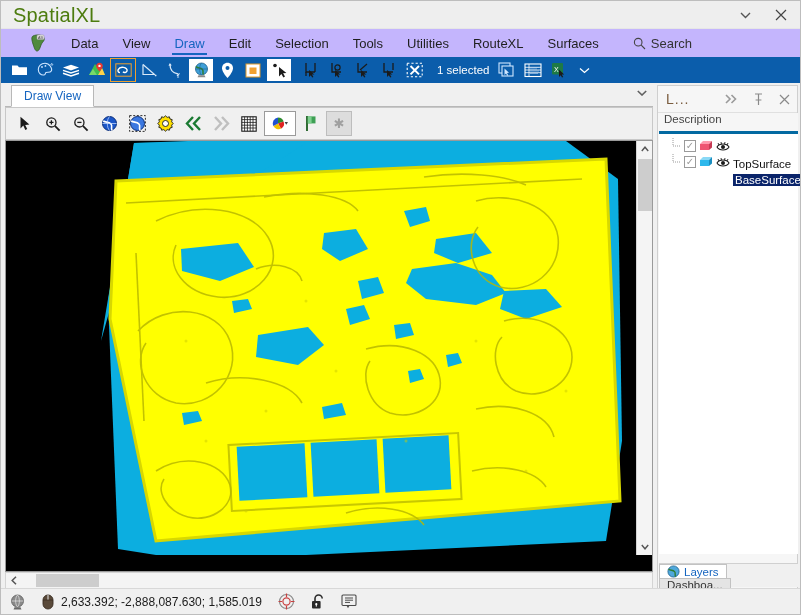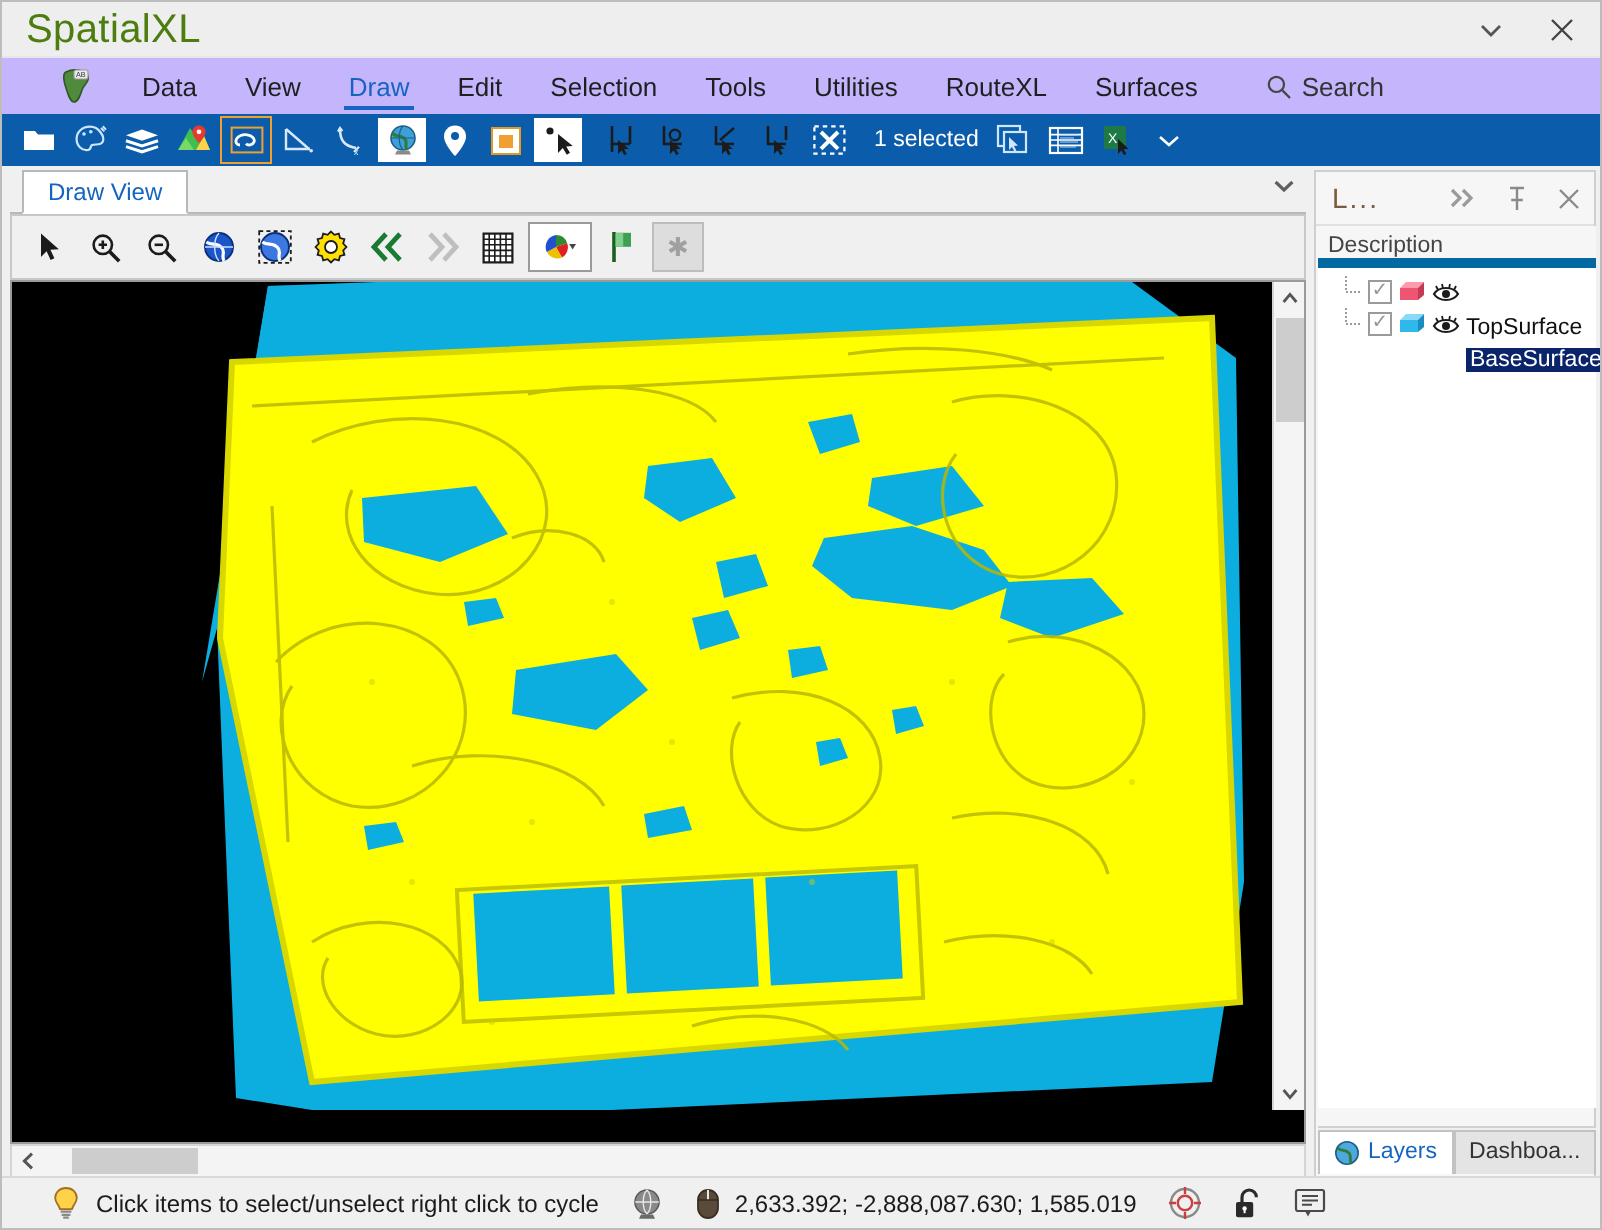--- a/index.html
+++ b/index.html
@@ -161,22 +161,22 @@
   #dock-title {
     font-size: 14px; color:#7a5c3e; margin-left: 8px; flex: 1;
     letter-spacing: 1px;
   }
   .dock-btn {
     width: 26px; height: 24px; display:flex; align-items:center; justify-content:center;
     color:#8a8a8a; font-size: 12px;
   }
   #dock-colhead {
     position:absolute; left:1px; top:27px; width: 139px; height: 21px;
-    background:#f6f6f6; border-bottom:5px solid #0369a1;
-    display:flex; align-items:flex-end;
+    background:#f6f6f6; border-bottom:3px solid #0369a1;
+    display:flex; align-items:flex-start;
     font-size: 11.5px; color:#444; padding-left: 5px;
   }
   #layer-list {
     position:absolute; left:1px; top:48px; width:139px; bottom: 34px;
     background:#ffffff;
   }
   .layer-row {
     height: 16px; display:flex; align-items:center; gap:3px;
     padding-left: 12px; font-size: 11.5px; color:#111;
   }
@@ -186,22 +186,23 @@
     width: 12px; height: 12px; border: 1px solid #9a9a9a; background:#fff;
     display:flex; align-items:center; justify-content:center; flex:none;
     color:#9a9a9a; font-size: 10px; line-height:1;
   }
   .lr-swatch { width: 14px; height: 12px; flex:none; }
   .lr-eye { width: 14px; height: 13px; flex:none; }
   .layer-name { white-space: nowrap; margin-top: 36px; }
 
   #dock-tabs {
     position:absolute; left:1px; bottom:1px; width:139px; height: 24px;
-    display:flex; align-items:center; background:#f0f0f0;
+    display:flex; align-items:flex-start; background:#f0f0f0;
     border-top:1px solid #d0d0d0;
+    flex-direction:column;
   }
   .dock-tab {
     height: 22px; padding: 0 7px; display:flex; align-items:center; gap:4px;
     font-size: 11.5px; border:1px solid #c2c2c2; border-bottom:none;
     background:#e4e4e4; color:#333;
   }
   .dock-tab.active { background:#fff; color:#1565c0; }
 
   
   #statusbar {
@@ -697,27 +698,20 @@
         </svg>
         <span>Layers</span>
       </div>
       <div class="dock-tab">
         <span>Dashboa...</span>
       </div>
     </div>
   </div>
 
   <div id="statusbar">
-    <div class="sb-cell" style="border-right:none;padding-left:24px;">
-      <svg width="16" height="17" viewBox="0 0 16 17">
-        <path d="M8 1 C4.8 1 2.6 3.2 2.6 6 C2.6 8.4 4.6 9.6 5 11.6 H11 C11.4 9.6 13.4 8.4 13.4 6 C13.4 3.2 11.2 1 8 1Z" fill="#ffd24a" stroke="#a07020" stroke-width="0.9"></path>
-        <path d="M5.3 12.8 H10.7 M5.8 14.4 H10.2 M6.6 15.8 H9.4" stroke="#8a8a8a" stroke-width="1.1"></path>
-      </svg>
-      <span id="status-msg">Click items to select/unselect right click to cycle</span>
-    </div>
     <div class="sb-cell" style="border-right:none;">
       <svg width="17" height="16" viewBox="0 0 17 16">
         <circle cx="8.5" cy="7" r="6" fill="#8a8a8a" stroke="#5a5a5a" stroke-width="0.8"></circle>
         <path d="M2.6 7 H14.4 M8.5 1 C6 3.6 6 10.4 8.5 13 M8.5 1 C11 3.6 11 10.4 8.5 13" stroke="#e8e8e8" stroke-width="0.7" fill="none"></path>
         <path d="M5.5 13.2 H11.5 L12.5 15.4 H4.5 Z" fill="#6a6a6a"></path>
       </svg>
     </div>
     <div class="sb-cell" style="border-right:none;">
       <svg width="12" height="16" viewBox="0 0 12 16">
         <rect x="1" y="1" width="10" height="14" rx="5" fill="#5a4a3a" stroke="#3a2e22" stroke-width="0.9"></rect>

